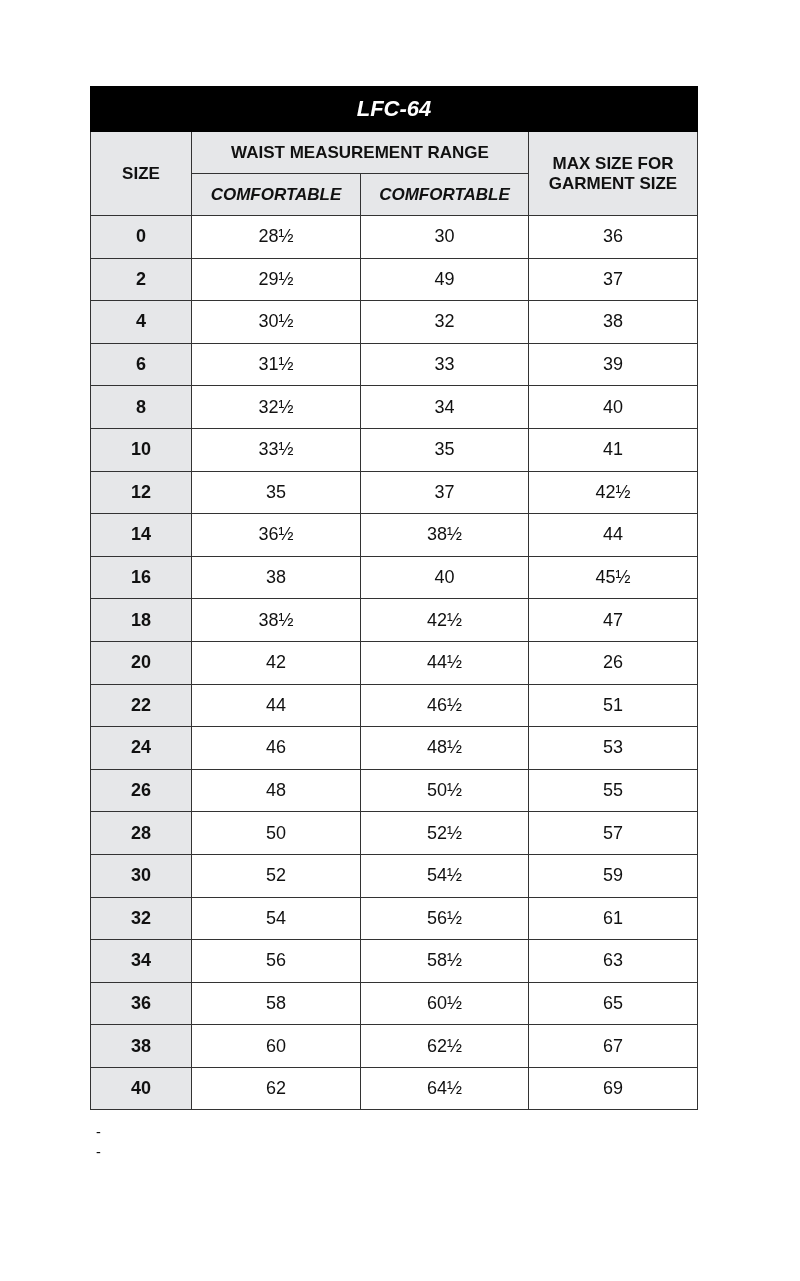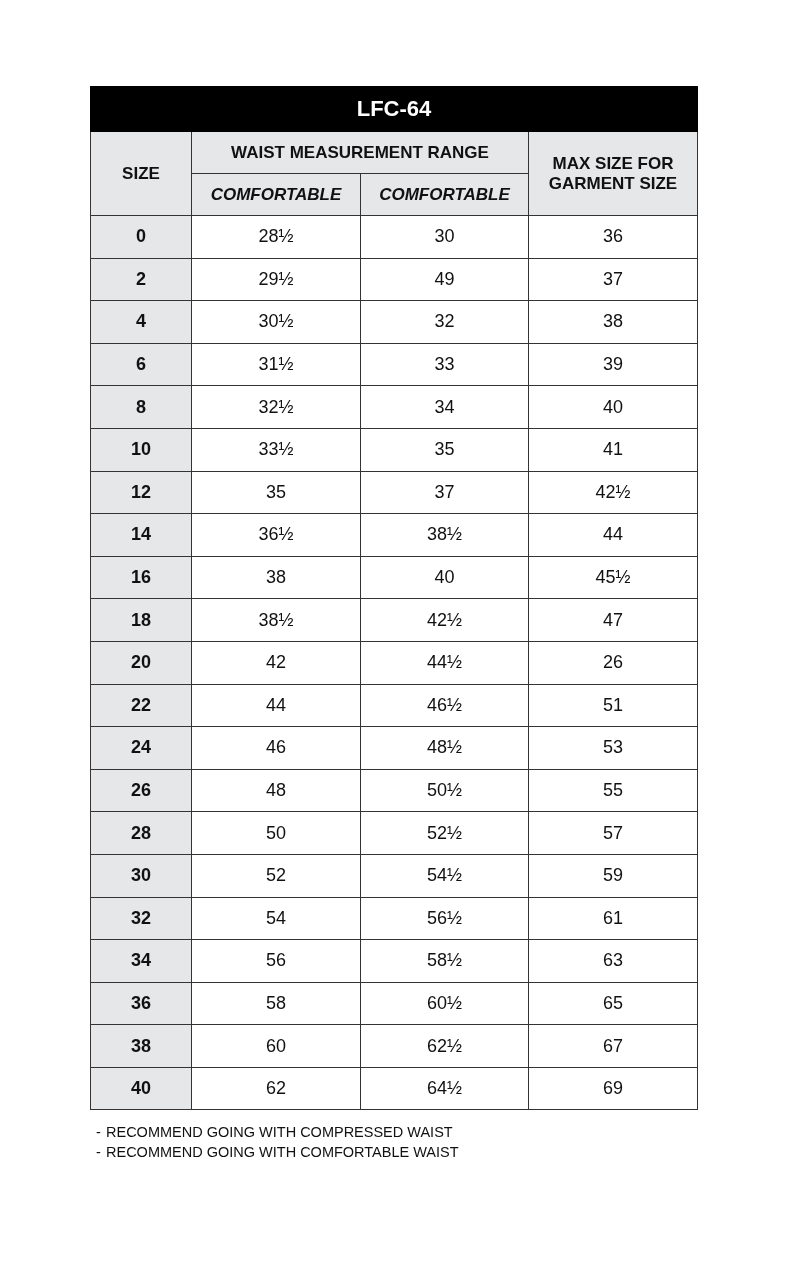--- a/index.html
+++ b/index.html
@@ -1,20 +1,20 @@
 <!DOCTYPE html>
 <html><head>
   <meta charset="utf-8">
   <style>
     html, body { margin: 0; padding: 0; background: #ffffff; }
     body { width: 800px; height: 1281px; position: relative; font-family: "Liberation Sans", "DejaVu Sans", sans-serif; color: #111; }
     .chart { position: absolute; left: 90px; top: 86px; width: 607px; }
     table { border-collapse: collapse; width: 607px; table-layout: fixed; }
     td, th { border: 1.5px solid #333; text-align: center; padding: 0; }
-    .title-row th { background: #000; color: #fff; height: 44px; font-size: 22px; font-weight: bold; border: 1.5px solid #000; }
+    .title-row th { background: #000; color: #fff; height: 44px; font-size: 22px; font-weight: bold; border: 1.5px solid #000; font-style: italic; }
     .hdr th { background: #e6e7e9; font-weight: bold; font-size: 17px; color: #111; }
     .hdr1 th { height: 41px; }
     .hdr2 th { height: 41px; font-style: italic; }
     .size-cell { background: #e6e7e9; font-weight: bold; font-size: 18px; }
     .val { background: #fff; font-size: 18px; font-weight: normal; }
     tbody tr td { height: 41.6px; }
     .notes { position: absolute; left: 96px; top: 1122px; font-size: 14.5px; line-height: 20px; color: #111; }
     .note { display: flex; }
     .note .dash { width: 10px; flex: none; }
     .note .body span { display: block; }
@@ -175,22 +175,20 @@
           <td class="val">69</td>
         </tr>
       </tbody>
   </table>
 </div>
 
 <div class="notes">
   <div class="note">
     <span class="dash">-</span>
     <div class="body">
-      <span>RECOMMEND GOING WITH COMPRESSED WAIST</span>
     </div>
   </div>
   <div class="note">
     <span class="dash">-</span>
     <div class="body">
-      <span>RECOMMEND GOING WITH COMFORTABLE WAIST</span>
     </div>
   </div>
 </div>
 
 </body></html>

